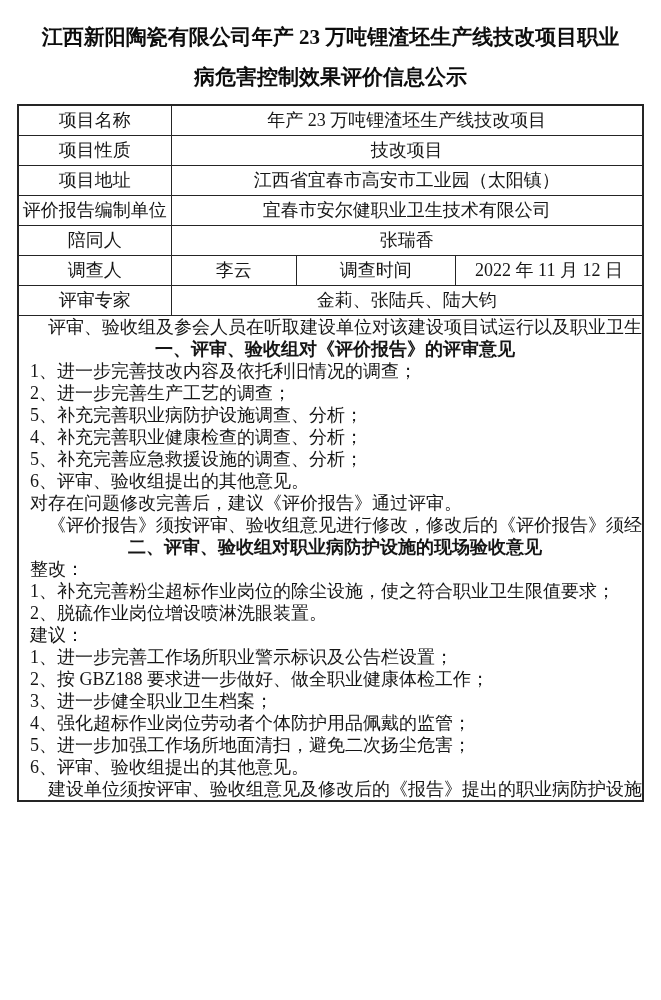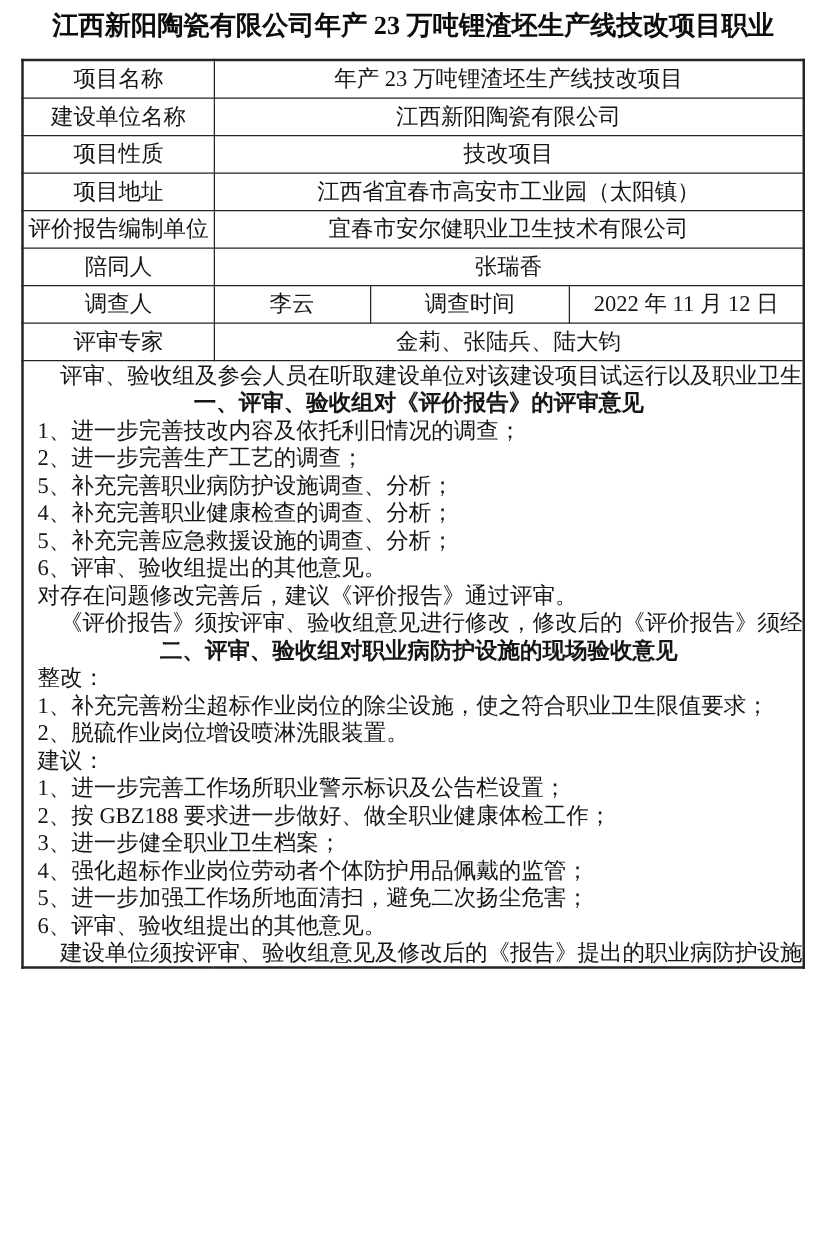--- a/index.html
+++ b/index.html
@@ -6,20 +6,21 @@
   html, body { background: #ffffff; }
   .page {
     width: 661px;
     height: 1000px;
     background: #ffffff;
     color: #111111;
     font-family: "Liberation Serif", "DejaVu Serif", serif;
     overflow: hidden;
   }
   .title {
+    margin-top: 17px;
     text-align: center;
     font-size: 21px;
     font-weight: bold;
     line-height: 40px;
     color: #0d0d0d;
   }
   table.info {
     width: 627px;
     margin: 7px auto 0 auto;
     border-collapse: collapse;
@@ -63,37 +64,34 @@
     padding-left: 9px;
   }
 </style>
 </head>
 <body>
 
 <div class="page">
 
   <h1 class="title">
     <span>江西新阳陶瓷有限公司年产 23 万吨锂渣坯生产线技改项目职业</span><br>
+    <span>病危害控制效果评价信息公示</span>
   </h1>
 
   <table class="info">
     <colgroup>
       <col class="c1">
         <col class="c2">
         <col class="c3">
         <col class="c4">
     </colgroup>
     <tbody>
       <tr>
         <td>项目名称</td>
         <td colspan="3">年产 23 万吨锂渣坯生产线技改项目</td>
-      </tr>
-      <tr>
-        <td>建设单位名称</td>
-        <td colspan="3">江西新阳陶瓷有限公司</td>
       </tr>
       <tr>
         <td>项目性质</td>
         <td colspan="3">技改项目</td>
       </tr>
       <tr>
         <td>项目地址</td>
         <td colspan="3">江西省宜春市高安市工业园（太阳镇）</td>
       </tr>
       <tr>

